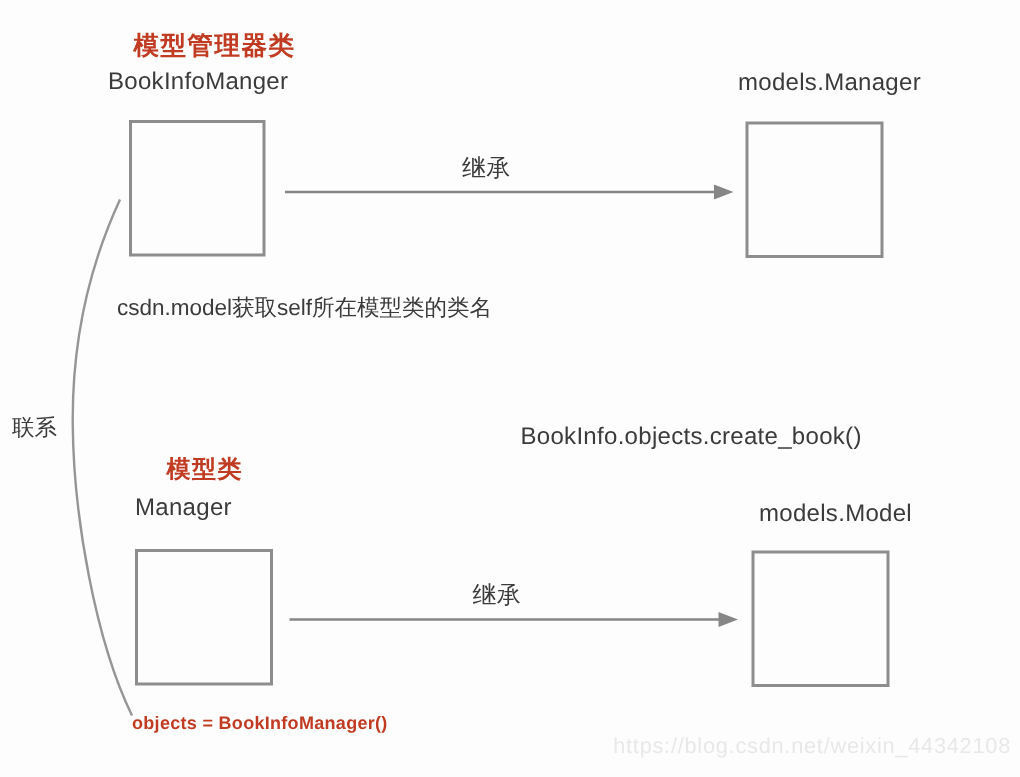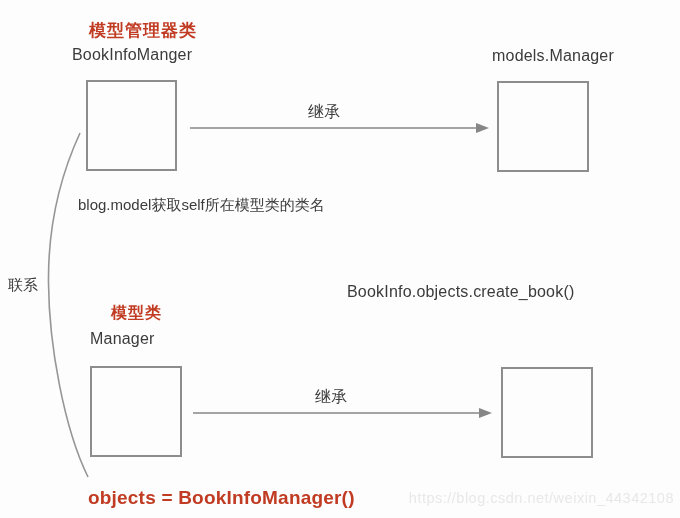--- a/index.html
+++ b/index.html
@@ -24,23 +24,22 @@
   .label-sm { font-size: 15px; color: #3b3b3b; }
   .red-title {
     color: #c13b22;
     font-weight: bold;
     font-size: 17px;
     letter-spacing: 1px;
   }
   .red-code {
     color: #c13b22;
     font-weight: bold;
-    font-size: 19px;
+    font-size: 12px;
     letter-spacing: 0.2px;
-    margin-top: 12px;
   }
   .class-box {
     position: absolute;
     border: 2px solid #8d8d8d;
     background: transparent;
     box-sizing: border-box;
   }
   .svg-overlay {
     position: absolute;
     left: 0; top: 0;
@@ -75,25 +74,26 @@
 
   <div class="class-box" style="left:86px; top:80px; width:91px; height:91px;"></div>
   <div class="class-box" style="left:497px; top:81px; width:92px; height:91px;"></div>
   <div class="class-box" style="left:90px; top:366px; width:92px; height:91px;"></div>
   <div class="class-box" style="left:501px; top:367px; width:92px; height:91px;"></div>
 
   <div class="abs red-title" style="left:89px; top:19px;">模型管理器类</div>
   <div class="abs label" style="left:72px; top:46px;">BookInfoManger</div>
   <div class="abs label" style="left:492px; top:47px;">models.Manager</div>
   <div class="abs label" style="left:308px; top:102px;">继承</div>
-  <div class="abs label-sm" style="left:78px; top:196px;">blog.model获取self所在模型类的类名</div>
+  <div class="abs label-sm" style="left:78px; top:196px;">csdn.model获取self所在模型类的类名</div>
 
   <div class="abs label" style="left:347px; top:251px;margin-top:32px;">BookInfo.objects.create_book()</div>
   <div class="abs label-sm" style="left:8px; top:276px;text-align:right;">联系</div>
 
   <div class="abs red-title" style="left:111px; top:303px; font-size:16px;">模型类</div>
   <div class="abs label" style="left:90px; top:330px;">Manager</div>
+  <div class="abs label" style="left:506px; top:334px;">models.Model</div>
   <div class="abs label" style="left:315px; top:387px;">继承</div>
   <div class="abs red-code" style="left:88px; top:475px;">objects = BookInfoManager()</div>
 
   <div class="abs watermark" style="right:6px; top:490px;">https://blog.csdn.net/weixin_44342108</div>
 
 </div>
 
 </body></html>

